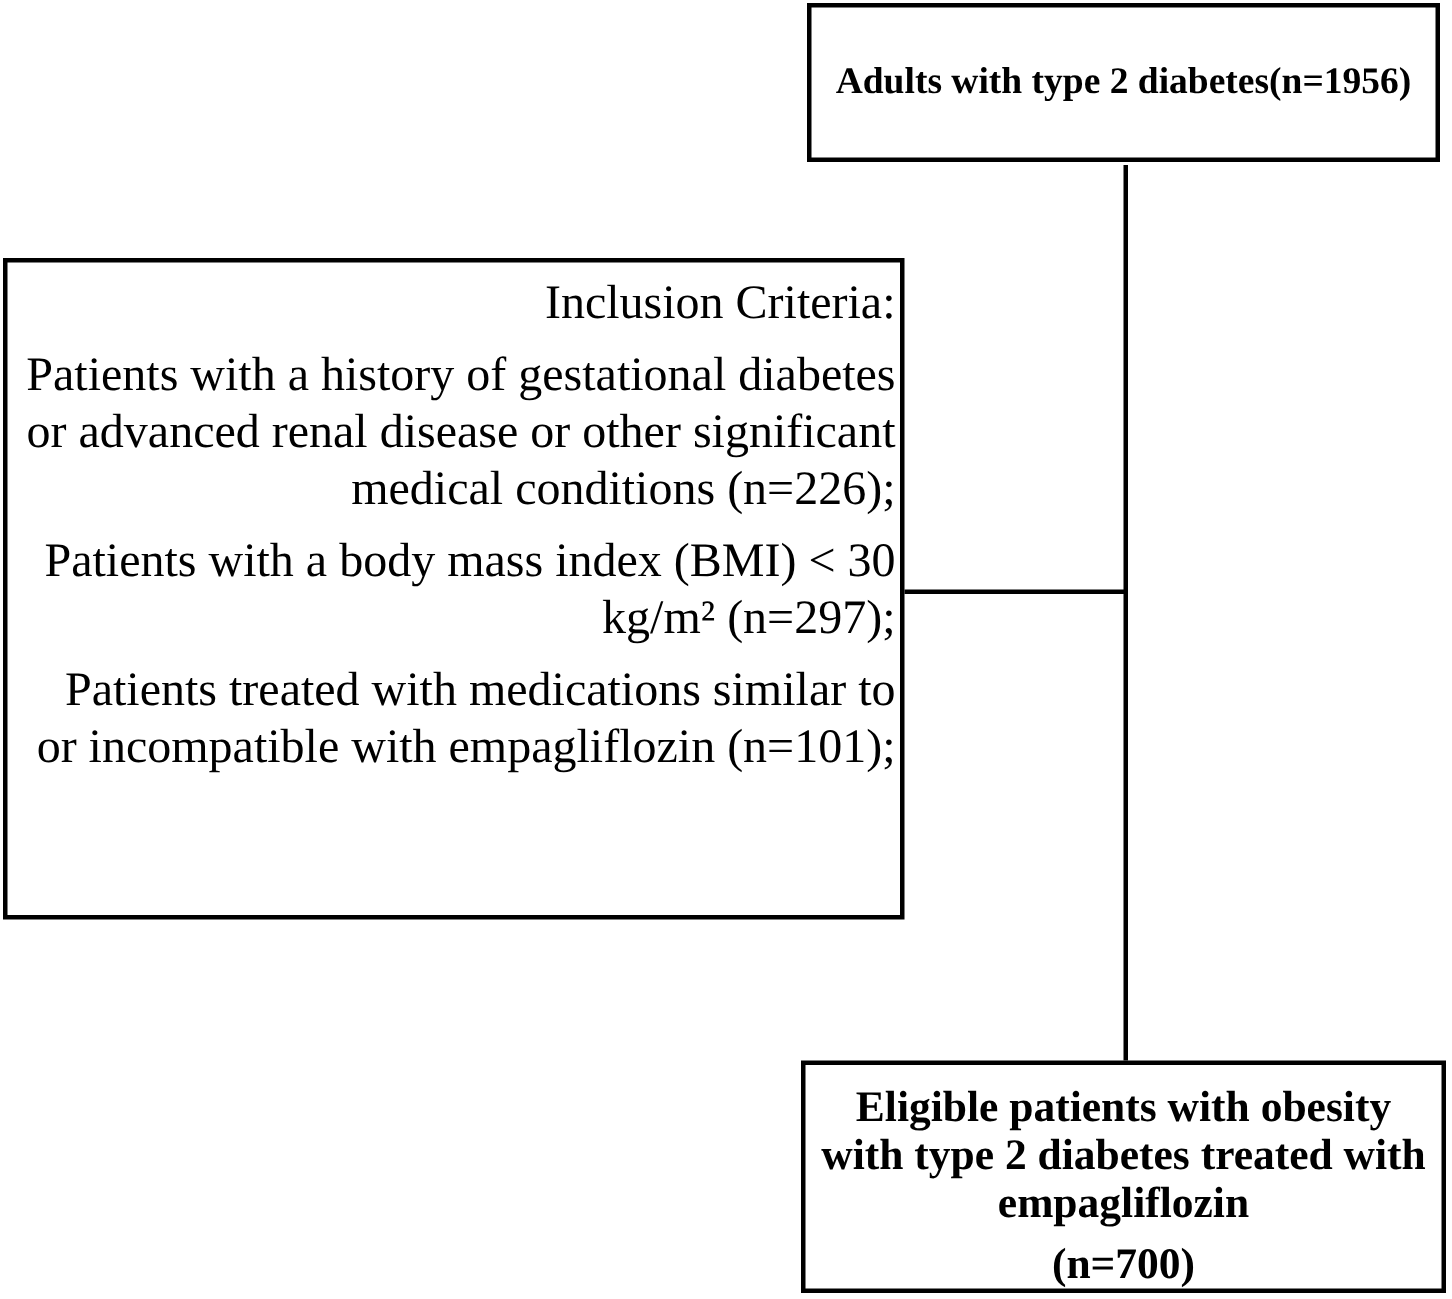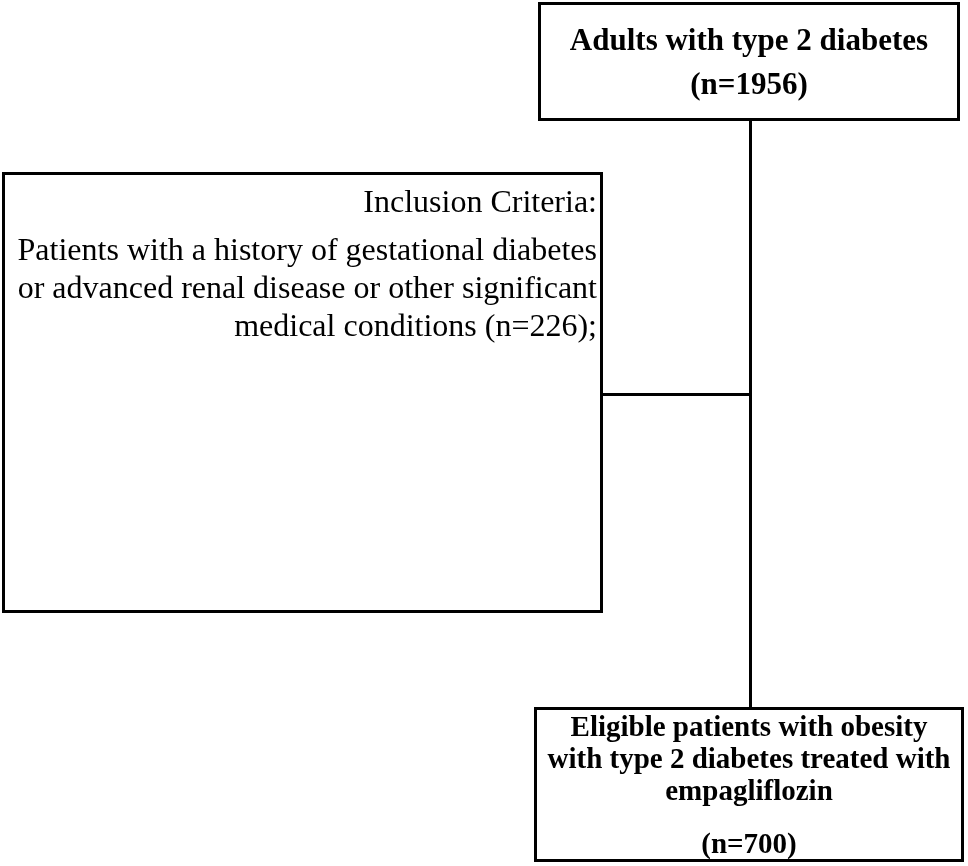--- a/index.html
+++ b/index.html
@@ -20,28 +20,28 @@
     position: absolute;
     box-sizing: border-box;
     border: 3px solid #000000;
     background: #ffffff;
   }
   
   .top-box {
     left: 538px;
     top: 2px;
     width: 422px;
-    height: 119px;
+    height: 106px;
     display: flex;
-    flex-direction: column;
+    flex-direction: row;
     justify-content: center;
     align-items: center;
     text-align: center;
     font-weight: bold;
-    font-size: 31px;
+    font-size: 25px;
     line-height: 44px;
   }
   
   .criteria-box {
     left: 2px;
     top: 172px;
     width: 601px;
     height: 441px;
     padding: 7px 3px 0 8px;
     font-size: 32px;
@@ -52,21 +52,21 @@
     text-align: right;
   }
   
   .bottom-box {
     left: 534px;
     top: 707px;
     width: 430px;
     height: 155px;
     display: flex;
     flex-direction: column;
-    justify-content: space-between;
+    justify-content: flex-end;
     align-items: center;
     text-align: center;
     font-weight: bold;
     font-size: 29px;
     line-height: 32px;
     padding: 0 4px;
   }
   .bottom-box .count {
     margin-top: 9px;
   }
@@ -98,20 +98,22 @@
   <div class="connector connector-horizontal"></div>
 
   <div class="box top-box">
     <div>Adults with type 2 diabetes</div>
     <div>(n=1956)</div>
   </div>
 
   <div class="box criteria-box">
     <p>Inclusion Criteria:</p>
     <p>Patients with a history of gestational diabetes or advanced renal disease or other significant medical conditions (n=226);</p>
+    <p>Patients with a body mass index (BMI) &lt; 30 kg/m² (n=297);</p>
+    <p>Patients treated with medications similar to or incompatible with empagliflozin (n=101);</p>
   </div>
 
   <div class="box bottom-box">
     <div>Eligible patients with obesity with type 2 diabetes treated with empagliflozin</div>
     <div class="count">(n=700)</div>
   </div>
 
 </div>
 
 </body></html>

